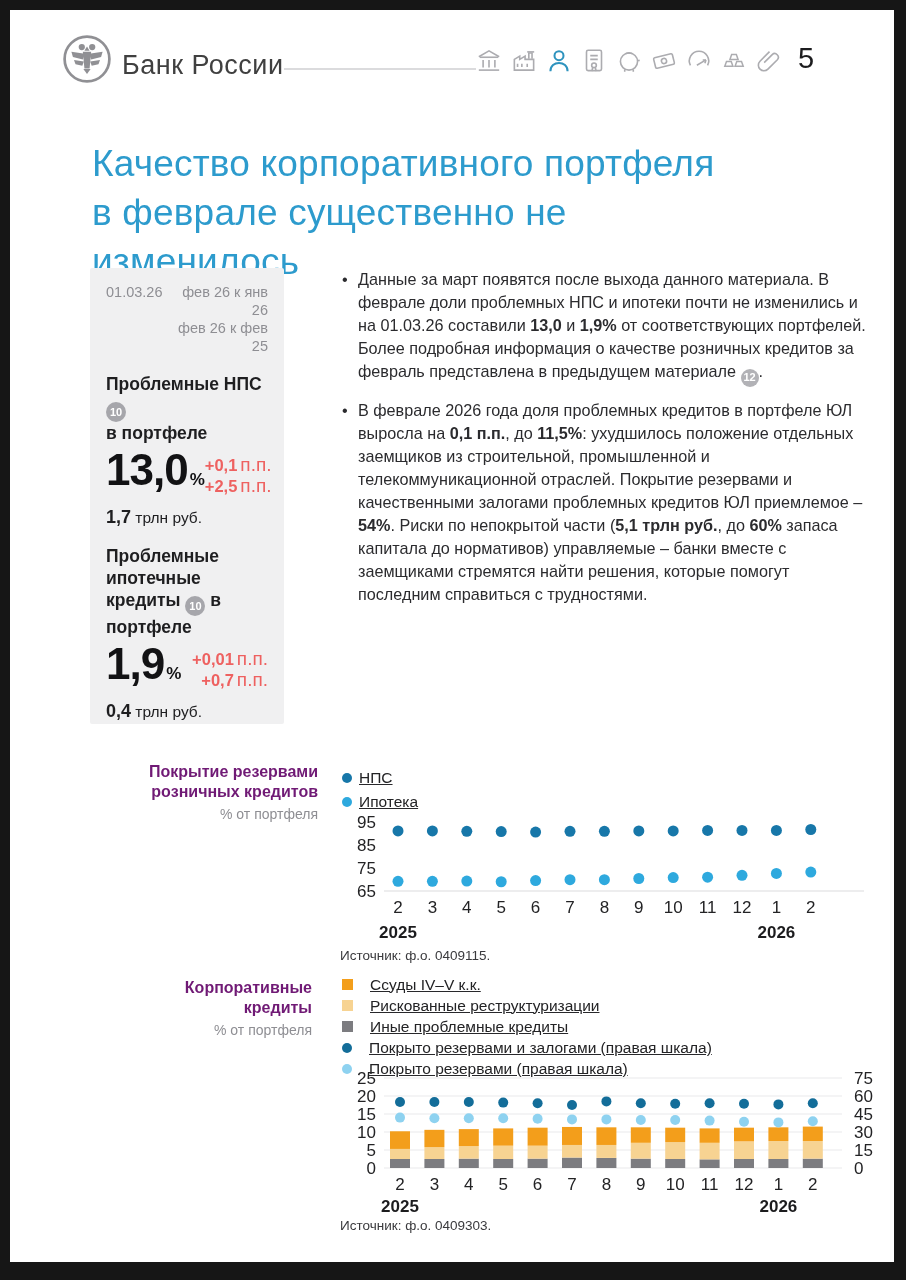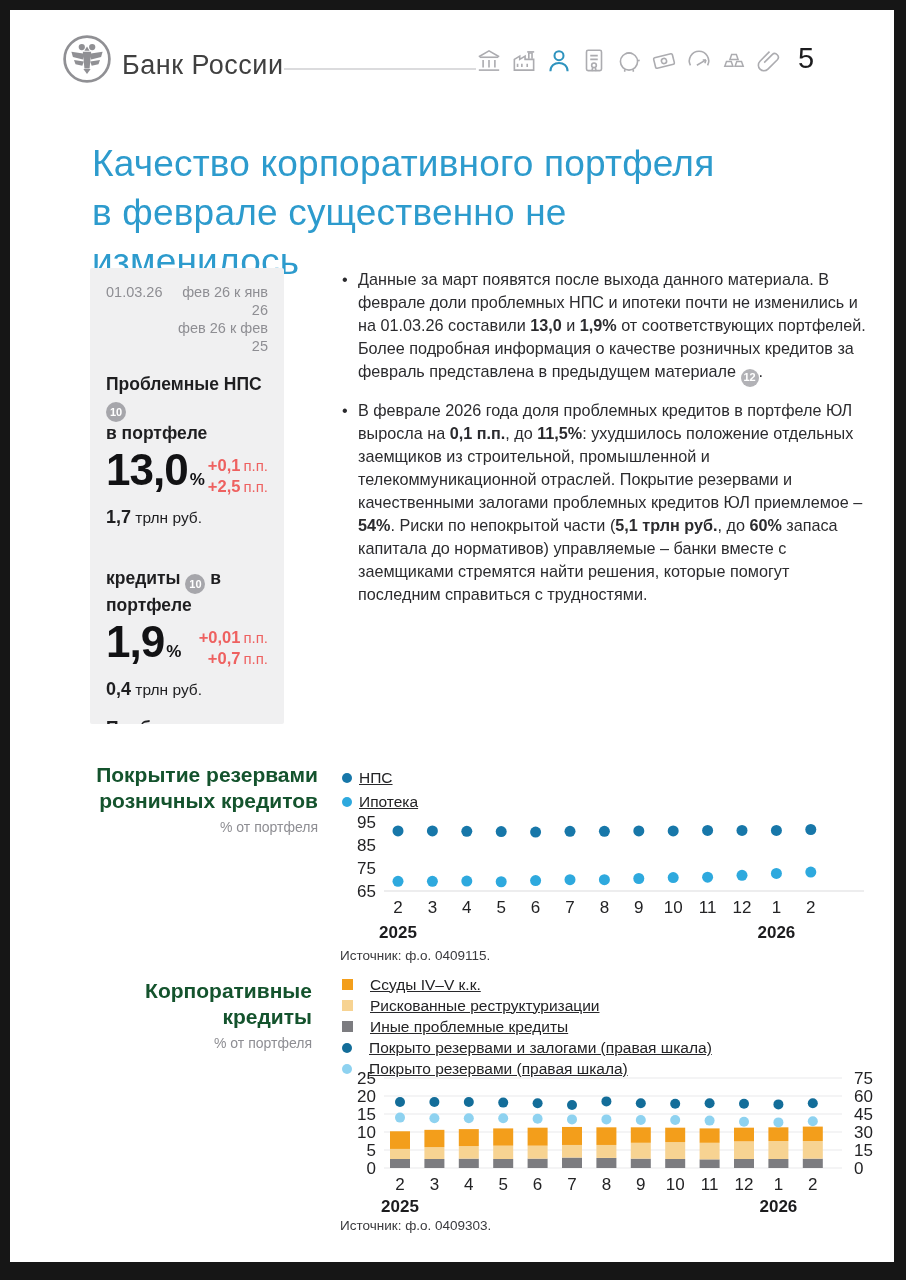--- a/index.html
+++ b/index.html
@@ -27,32 +27,32 @@
   .msec{margin-top:17px;}
   .mtitle{font-size:17.5px;line-height:22px;font-weight:700;color:#1e1e20;}
   .badge{display:inline-flex;width:20px;height:20px;border-radius:50%;background:#A6A6AB;color:#fff;
          font-size:11px;font-weight:700;align-items:center;justify-content:center;vertical-align:-4px;}
   .btext .badge{width:18px;height:18px;background:#B2B2B6;vertical-align:-4px;}
   .vrow{display:flex;justify-content:space-between;align-items:center;margin-top:2px;}
   .bignum{font-size:44px;line-height:48px;font-weight:700;color:#121214;letter-spacing:-1px;}
   .bignum .pct{font-size:17px;font-weight:700;letter-spacing:0;margin-left:2px;}
   .changes{text-align:right;color:#EE6160;line-height:20px;padding-top:2px;}
   .changes .cv{font-size:16.5px;font-weight:700;}
-  .changes .cu{font-size:15px;font-weight:400;margin-left:3px;}
+  .changes .cu{font-size:19px;font-weight:400;margin-left:3px;}
   .vol{margin-top:3px;font-size:15.5px;color:#1e1e20;}
   .vol .vv{font-size:18px;font-weight:700;}
 
   
   .bullets{position:absolute;left:330px;top:258px;width:534px;}
   .bullet{position:relative;padding-left:18px;font-size:16.2px;line-height:1.42;color:#2b2b2e;margin-bottom:12px;}
   .bullet::before{content:"•";position:absolute;left:2px;top:0;color:#2b2b2e;}
 
   
   .chart-sidetitle{position:absolute;width:226px;text-align:right;}
-  .cst-main{font-size:21px;font-weight:700;line-height:1.25;color:#14532d;}
+  .cst-main{font-size:16px;font-weight:700;line-height:1.25;color:#701a75;}
   .cst-sub{font-size:14px;color:#8E8E93;margin-top:4px;}
   .legend{position:absolute;display:flex;flex-direction:column;text-decoration:underline;}
   .legend-row{display:flex;align-items:center;gap:7px;}
   .legend-dot{width:10px;height:10px;border-radius:50%;flex:0 0 auto;}
   .legend-square{width:11px;height:11px;flex:0 0 auto;}
   .legend-label{font-size:15.5px;color:#232325;}
   .lg1 .legend-row{height:24px;}
   .lg2 .legend-row{height:21px;gap:17px;}
   .chart-svg{position:absolute;}
   .source{position:absolute;font-size:13.5px;color:#3a3a3d;}
@@ -174,21 +174,21 @@
           <div class="bignum"><span>13,0</span><span class="pct">%</span></div>
           <div class="changes">
             <div><span class="cv">+0,1</span><span class="cu">п.п.</span></div>
             <div><span class="cv">+2,5</span><span class="cu">п.п.</span></div>
           </div>
         </div>
         <div class="vol"><span class="vv">1,7</span> <span>трлн руб.</span></div>
       </div>
 
       <div class="msec">
-        <div class="mtitle"><br><span>кредиты </span><span class="badge">10</span><span> в портфеле</span></div>
+        <div class="mtitle"><span>Проблемные ипотечные</span><br><span>кредиты </span><span class="badge">10</span><span> в портфеле</span></div>
         <div class="vrow">
           <div class="bignum"><span>1,9</span><span class="pct">%</span></div>
           <div class="changes">
             <div><span class="cv">+0,01</span><span class="cu">п.п.</span></div>
             <div><span class="cv">+0,7</span><span class="cu">п.п.</span></div>
           </div>
         </div>
         <div class="vol"><span class="vv">0,4</span> <span>трлн руб.</span></div>
       </div>
 

